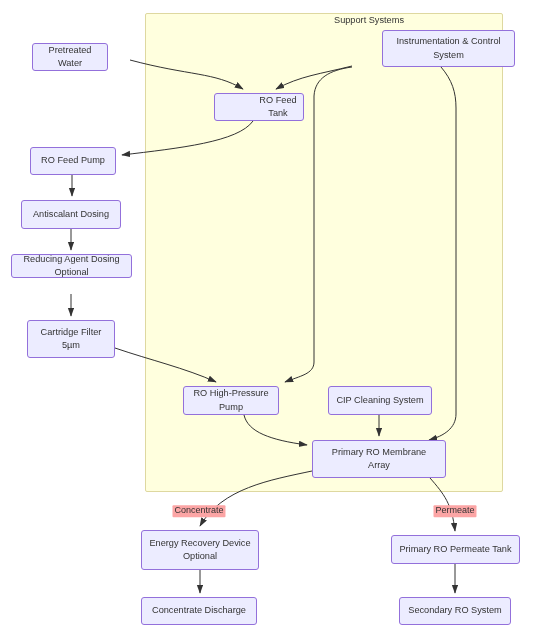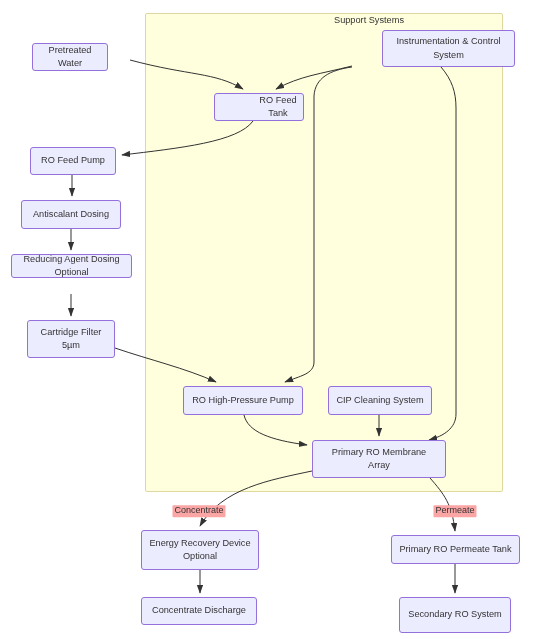--- a/index.html
+++ b/index.html
@@ -120,28 +120,28 @@
       <div class="node" style="left: 32px; top: 43px; width: 76px; height: 28px;">Pretreated Water</div>
       <div class="node" style="left: 352px; top: 30px; width: 133px; height: 37px; margin-left: 30px;">Instrumentation &amp; Control
 System</div>
       <div class="node" style="left: 214px; top: 93px; width: 90px; height: 28px; padding-left: 44px;">RO Feed Tank</div>
       <div class="node" style="left: 30px; top: 147px; width: 86px; height: 28px;">RO Feed Pump</div>
       <div class="node" style="left: 21px; top: 200px; width: 100px; height: 29px;">Antiscalant Dosing</div>
       <div class="node" style="left: 11px; top: 254px; width: 121px; height: 24px;">Reducing Agent Dosing
 Optional</div>
       <div class="node" style="left: 27px; top: 320px; width: 88px; height: 38px;">Cartridge Filter
 5µm</div>
-      <div class="node" style="left: 183px; top: 386px; width: 120px; height: 29px;">RO High-Pressure Pump</div>
+      <div class="node" style="left: 183px; top: 386px; width: 96px; height: 29px;">RO High-Pressure Pump</div>
       <div class="node" style="left: 328px; top: 386px; width: 104px; height: 29px;">CIP Cleaning System</div>
       <div class="node" style="left: 312px; top: 440px; width: 134px; height: 38px;">Primary RO Membrane
 Array</div>
       <div class="node" style="left: 141px; top: 530px; width: 118px; height: 40px;">Energy Recovery Device
 Optional</div>
       <div class="node" style="left: 391px; top: 535px; width: 129px; height: 29px;">Primary RO Permeate Tank</div>
       <div class="node" style="left: 141px; top: 597px; width: 116px; height: 28px;">Concentrate Discharge</div>
-      <div class="node" style="left: 399px; top: 597px; width: 112px; height: 36px;">Secondary RO System</div>
+      <div class="node" style="left: 399px; top: 597px; width: 112px; height: 28px;">Secondary RO System</div>
     </div>
   <div id="edge-labels-layer">
       <div class="edge-label" style="left: 199px; top: 511px;">Concentrate</div>
       <div class="edge-label" style="left: 455px; top: 511px;">Permeate</div>
     </div>
 
 </div>
 
 </body></html>

